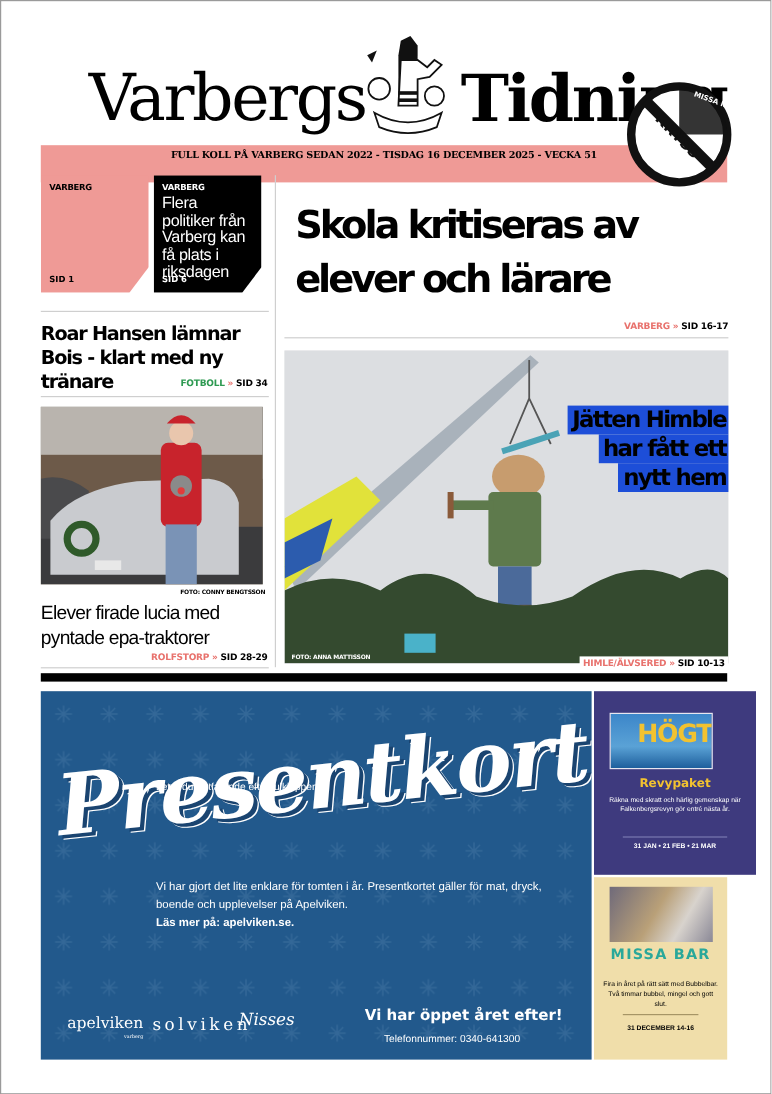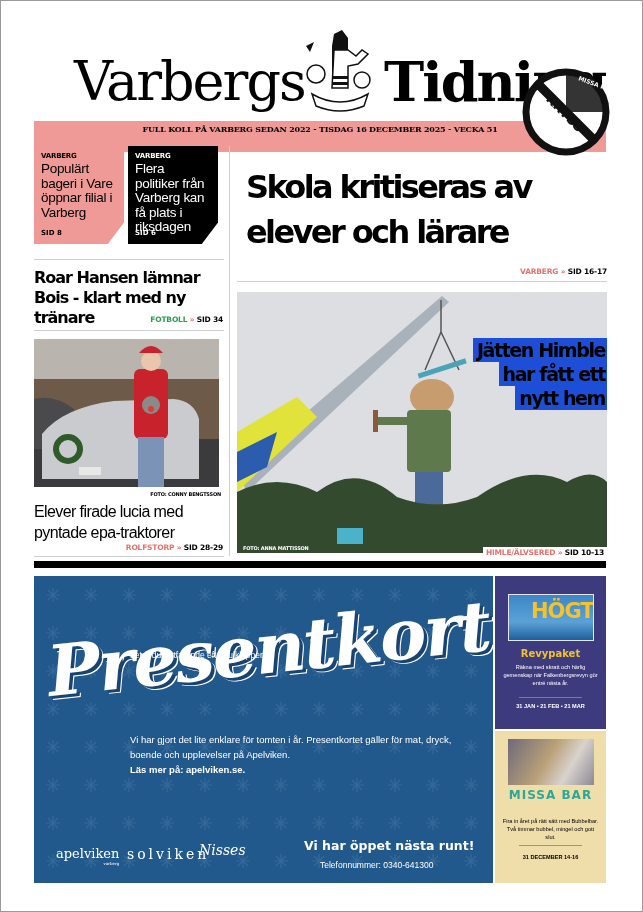--- a/index.html
+++ b/index.html
@@ -59,21 +59,21 @@
   .ad .body { position: absolute; left: 96px; top: 156px; width: 340px; color: #fff; font-size: 9.5px; line-height: 15px; }
   .ad .body b { font-weight: bold; }
   .ad .logo { position: absolute; top: 270px; color: #fff; }
   .ad .logo.apel { left: 22px; font-family: "DejaVu Serif", serif; font-size: 13px; }
   .ad .logo.apel small { display: block; font-size: 4px; text-align: right; }
   .ad .logo.sol { left: 93px; font-family: "DejaVu Serif", serif; font-size: 14px; letter-spacing: 3px; }
   .ad .logo.nis { left: 165px; top: 266px; font-family: "DejaVu Serif", serif; font-style: italic; font-size: 14px; }
   .ad .open { position: absolute; left: 270px; top: 262px; color: #fff; font-family: "DejaVu Sans", sans-serif; font-weight: bold; font-size: 12.5px; }
   .ad .phone { position: absolute; left: 286px; top: 284px; color: #fff; font-size: 8.5px; }
 
-  .side1 { position: absolute; left: 495px; top: 576px; width: 111px; height: 153px; background: #3e3a7e; color: #fff; text-align: center; }
+  .side1 { position: absolute; left: 495px; top: 576px; width: 135px; height: 153px; background: #3e3a7e; color: #fff; text-align: center; }
   .side1 .pic { position: absolute; left: 13px; top: 18px; width: 86px; height: 47px; background: linear-gradient(#3c86c9, #5aa2d6 60%, #1e5f9c); border: 1px solid #e6e6f0; overflow: hidden; }
   .side1 .pic .word { position: absolute; left: 22px; top: 4px; font-family: "DejaVu Sans", sans-serif; font-weight: bold; font-size: 21px; color: #f2c230; letter-spacing: -1px; }
   .side1 .title { position: absolute; left: 0; right: 0; top: 72px; font-family: "DejaVu Sans", sans-serif; font-weight: bold; font-size: 10px; color: #f2c230; }
   .side1 .txt { position: absolute; left: 6px; right: 6px; top: 87px; font-size: 5.6px; line-height: 8px; }
   .side1 .rule { position: absolute; left: 24px; right: 24px; top: 121px; height: 1px; background: #7a77b0; }
   .side1 .dates { position: absolute; left: 0; right: 0; top: 127px; font-weight: bold; font-size: 5.6px; }
 
   .side2 { position: absolute; left: 495px; top: 731px; width: 111px; height: 152px; background: #f0deaa; color: #000; text-align: center; }
   .side2 .pic { position: absolute; left: 13px; top: 8px; width: 86px; height: 46px; background: linear-gradient(120deg, #6f6a7a, #b9a078 45%, #d8d3cd 70%, #8a8896); }
   .side2 .logo { position: absolute; left: 0; right: 0; top: 58px; font-family: "DejaVu Sans", sans-serif; font-weight: bold; font-size: 12px; line-height: 12px; color: #2aa89a; letter-spacing: 1px; }
@@ -103,22 +103,21 @@
 <svg class="kryss" viewBox="0 0 92 92">
   <circle cx="46" cy="46" r="40" fill="#fff" stroke="#111" stroke-width="7"></circle>
   <path d="M18 18 L74 74" stroke="#111" stroke-width="9"></path>
   <path d="M46 6 A40 40 0 0 1 86 46 L46 46 Z" fill="#111" opacity="0.85"></path>
   <text x="46" y="52" font-family="DejaVu Sans, sans-serif" font-weight="bold" font-size="13" fill="#111" text-anchor="middle" transform="rotate(45 46 46)">KRYSS</text>
   <text x="58" y="14" font-family="DejaVu Sans, sans-serif" font-weight="bold" font-size="6" fill="#fff" transform="rotate(20 58 14)">MISSA INTE</text>
 </svg>
 
 <div class="teaser pink">
   <div class="kicker">VARBERG</div>
-  <div class="tt">Populärt bageri i Vare öppnar filial i Varberg</div>
-  <div class="pg">SID 8</div>
+  <div class="pg">SID 1</div>
 </div>
 <div class="teaser black">
   <div class="kicker">VARBERG</div>
   <div class="tt">Flera politiker från Varberg kan få plats i riksdagen</div>
   <div class="pg">SID 6</div>
 </div>
 
 <div class="vrule"></div>
 
 <div class="headline">Skola kritiseras av elever och lärare</div>
@@ -213,21 +212,21 @@
   <div class="body">
     <span>Vi har gjort det lite enklare för tomten i år. Presentkortet gäller för mat, dryck, boende och upplevelser på Apelviken.</span><br>
     <b>Läs mer på: apelviken.se.</b>
   </div>
   <div class="logo apel">
     <span>apelviken</span>
     <small>varberg</small>
   </div>
   <div class="logo sol">solviken</div>
   <div class="logo nis">Nisses</div>
-  <div class="open">Vi har öppet nästa runt!</div>
+  <div class="open">Vi har öppet året efter!</div>
   <div class="phone">Telefonnummer: 0340-641300</div>
 </div>
 
 <div class="side1">
   <div class="pic">
     <span class="word">HÖGT</span>
   </div>
   <div class="title">Revypaket</div>
   <div class="txt">Räkna med skratt och härlig gemenskap när Falkenbergsrevyn gör entré nästa år.</div>
   <div class="rule"></div>

